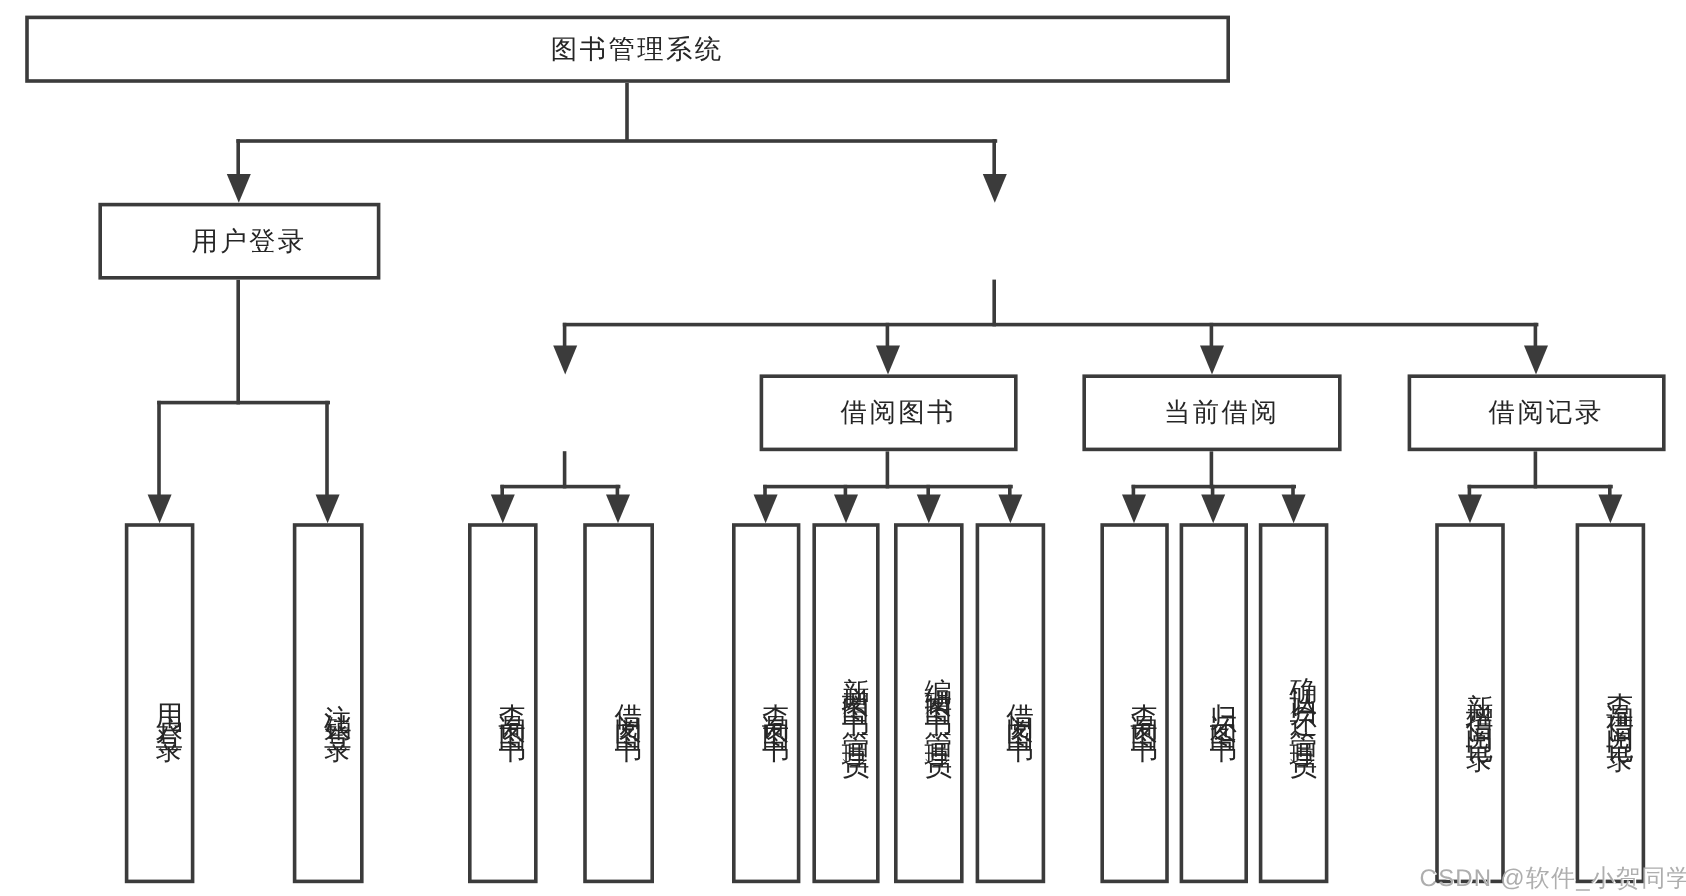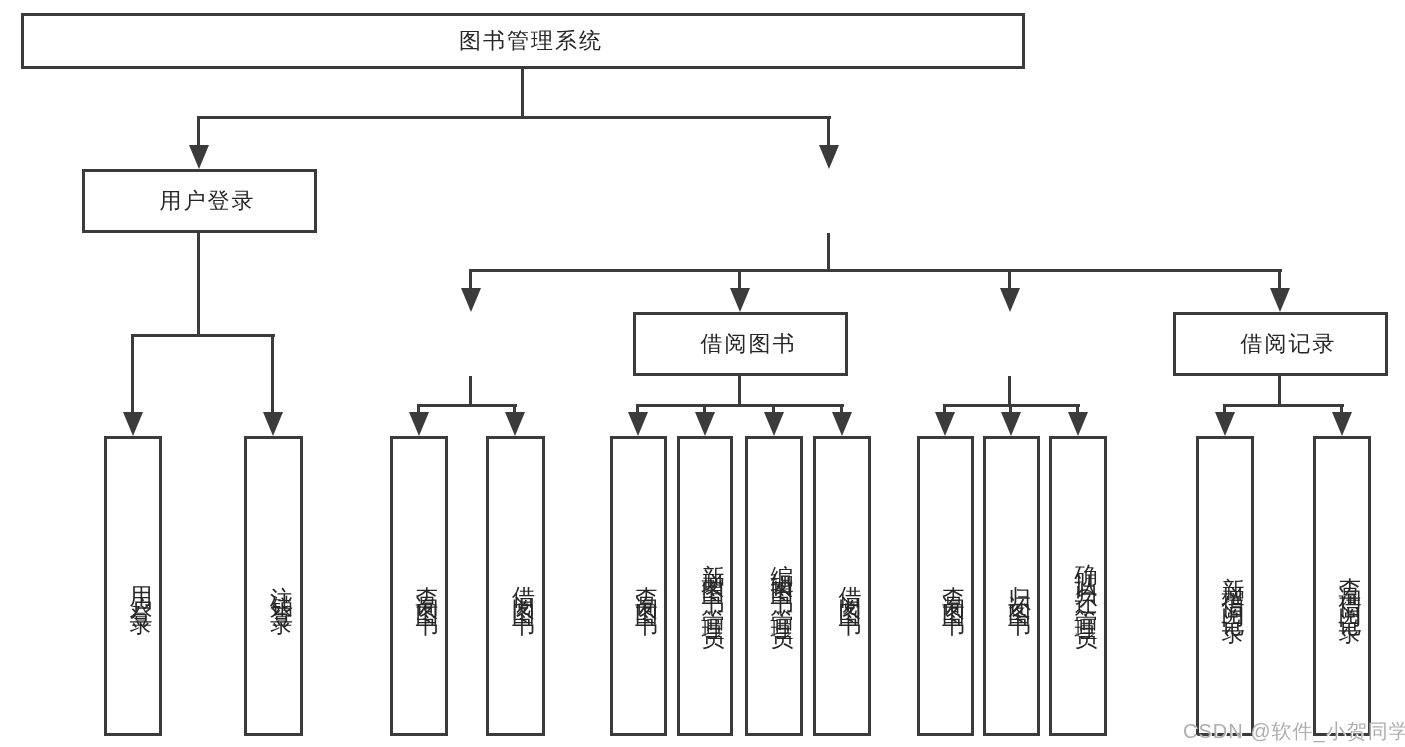--- a/index.html
+++ b/index.html
@@ -95,20 +95,23 @@
     <span>图书管理系统</span>
   </div>
 
   <div class="node h-label" style="left:82px;top:169px;width:235px;height:64px">
     <span>用户登录</span>
   </div>
 
   <div class="node h-label" style="left:633px;top:312px;width:215px;height:64px">
     <span>借阅图书</span>
   </div>
+  <div class="node h-label" style="left:902px;top:312px;width:216px;height:64px">
+    <span>当前借阅</span>
+  </div>
   <div class="node h-label" style="left:1173px;top:312px;width:215px;height:64px">
     <span>借阅记录</span>
   </div>
 
   <div class="node v-label" style="left:104px;top:436px;width:58px;height:300px">
     <span>用户登录</span>
   </div>
   <div class="node v-label" style="left:244px;top:436px;width:59px;height:300px">
     <span>注销登录</span>
   </div>

